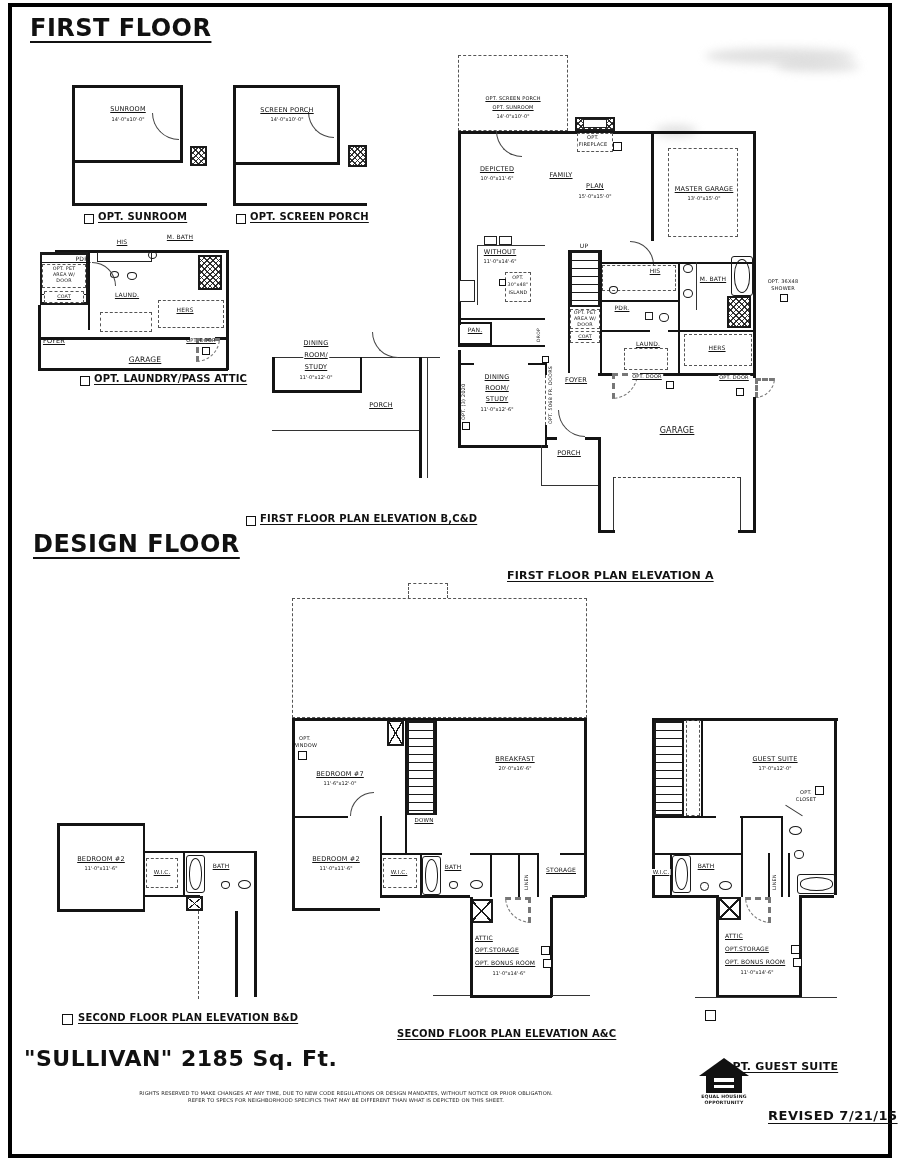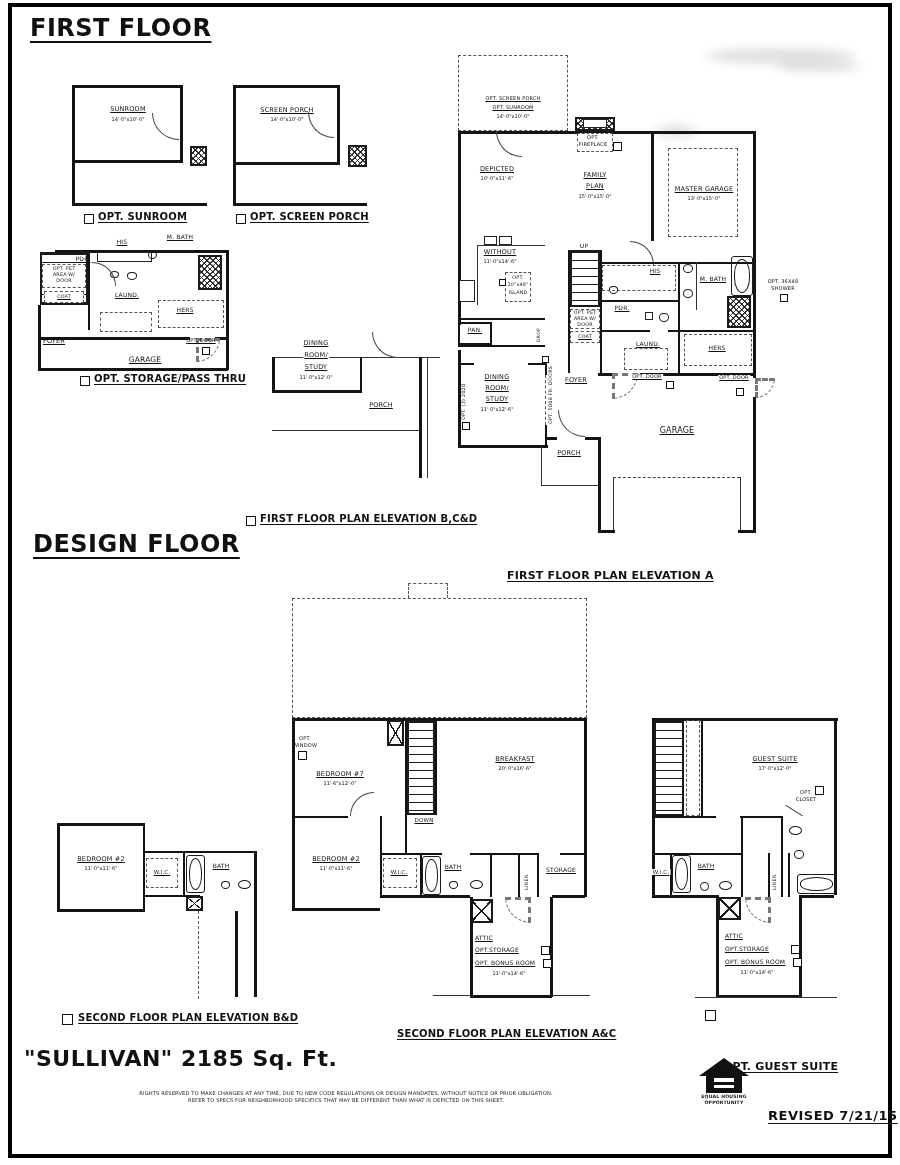--- a/index.html
+++ b/index.html
@@ -109,21 +109,21 @@
 <div class="L f6 u" style="left:122px;top:239px">HIS</div>
 <div class="L f6 u" style="left:180px;top:234px">M. BATH</div>
 <div class="L f6 u" style="left:83px;top:256px">PDR.</div>
 <div class="L f6 u bgw" style="left:127px;top:292px">LAUND.</div>
 <div class="L f6 u" style="left:185px;top:307px">HERS</div>
 <div class="L u" style="left:54px;top:338px">FOYER</div>
 <div class="L f75 u" style="left:145px;top:356px">GARAGE</div>
 <div class="L f5 u" style="left:201px;top:338px">OPT. DOOR</div>
 <div class="cb" style="left:202px;top:347px;width:8px;height:8px"></div>
 <div class="cb" style="left:80px;top:376px;width:10px;height:10px"></div>
-<div class="cap" style="left:94px;top:373px">OPT. STORAGE/PASS THRU</div>
+<div class="cap" style="left:94px;top:373px">OPT. LAUNDRY/PASS ATTIC</div>
 
 <div class="hl1" style="left:272px;top:357px;width:168px"></div>
 <div class="vl3" style="left:272px;top:357px;height:35px"></div>
 <div class="hl3" style="left:272px;top:390px;width:90px"></div>
 <div class="vl2" style="left:360px;top:357px;height:35px"></div>
 <div class="hl1" style="left:272px;top:430px;width:148px"></div>
 <div class="vl3" style="left:419px;top:357px;height:121px"></div>
 <div class="vl1" style="left:427px;top:357px;height:121px"></div>
 <div class="arc aBL" style="left:372px;top:332px;width:26px;height:26px"></div>
 <div class="L u" style="left:316px;top:340px">DINING</div>
@@ -219,21 +219,21 @@
 <div class="xh" style="left:575px;top:117px;width:40px;height:14px"></div>
 <div class="box1" style="left:583px;top:119px;width:24px;height:9px"></div>
 <div class="dash" style="left:577px;top:133px;width:36px;height:19px;background:#fff"></div>
 <div class="L f5 bgw" style="left:593px;top:135px">OPT.</div>
 <div class="L f5 bgw" style="left:593px;top:142px">FIREPLACE</div>
 <div class="cb" style="left:613px;top:142px;width:9px;height:9px"></div>
 <div class="arc aBL" style="left:496px;top:131px;width:26px;height:26px"></div>
 <div class="dash" style="left:668px;top:148px;width:70px;height:89px"></div>
 <div class="L u" style="left:497px;top:166px">DEPICTED</div>
 <div class="d" style="left:497px;top:175px">10'-0"x11'-6"</div>
-<div class="L u" style="left:595px;top:172px">FAMILY</div>
+<div class="L u" style="left:561px;top:172px">FAMILY</div>
 <div class="L u" style="left:595px;top:183px">PLAN</div>
 <div class="d" style="left:595px;top:193px">15'-0"x15'-0"</div>
 <div class="L u bgw" style="left:704px;top:186px">MASTER GARAGE</div>
 <div class="d bgw" style="left:704px;top:195px">13'-0"x15'-0"</div>
 <div class="L u" style="left:500px;top:249px">WITHOUT</div>
 <div class="d" style="left:500px;top:258px">11'-0"x14'-6"</div>
 <div class="L f6 u bgw" style="left:655px;top:268px">HIS</div>
 <div class="L f6 u bgw" style="left:713px;top:276px">M. BATH</div>
 <div class="L f6 u bgw" style="left:622px;top:305px">PDR.</div>
 <div class="L f6 u bgw" style="left:648px;top:341px">LAUND.</div>

